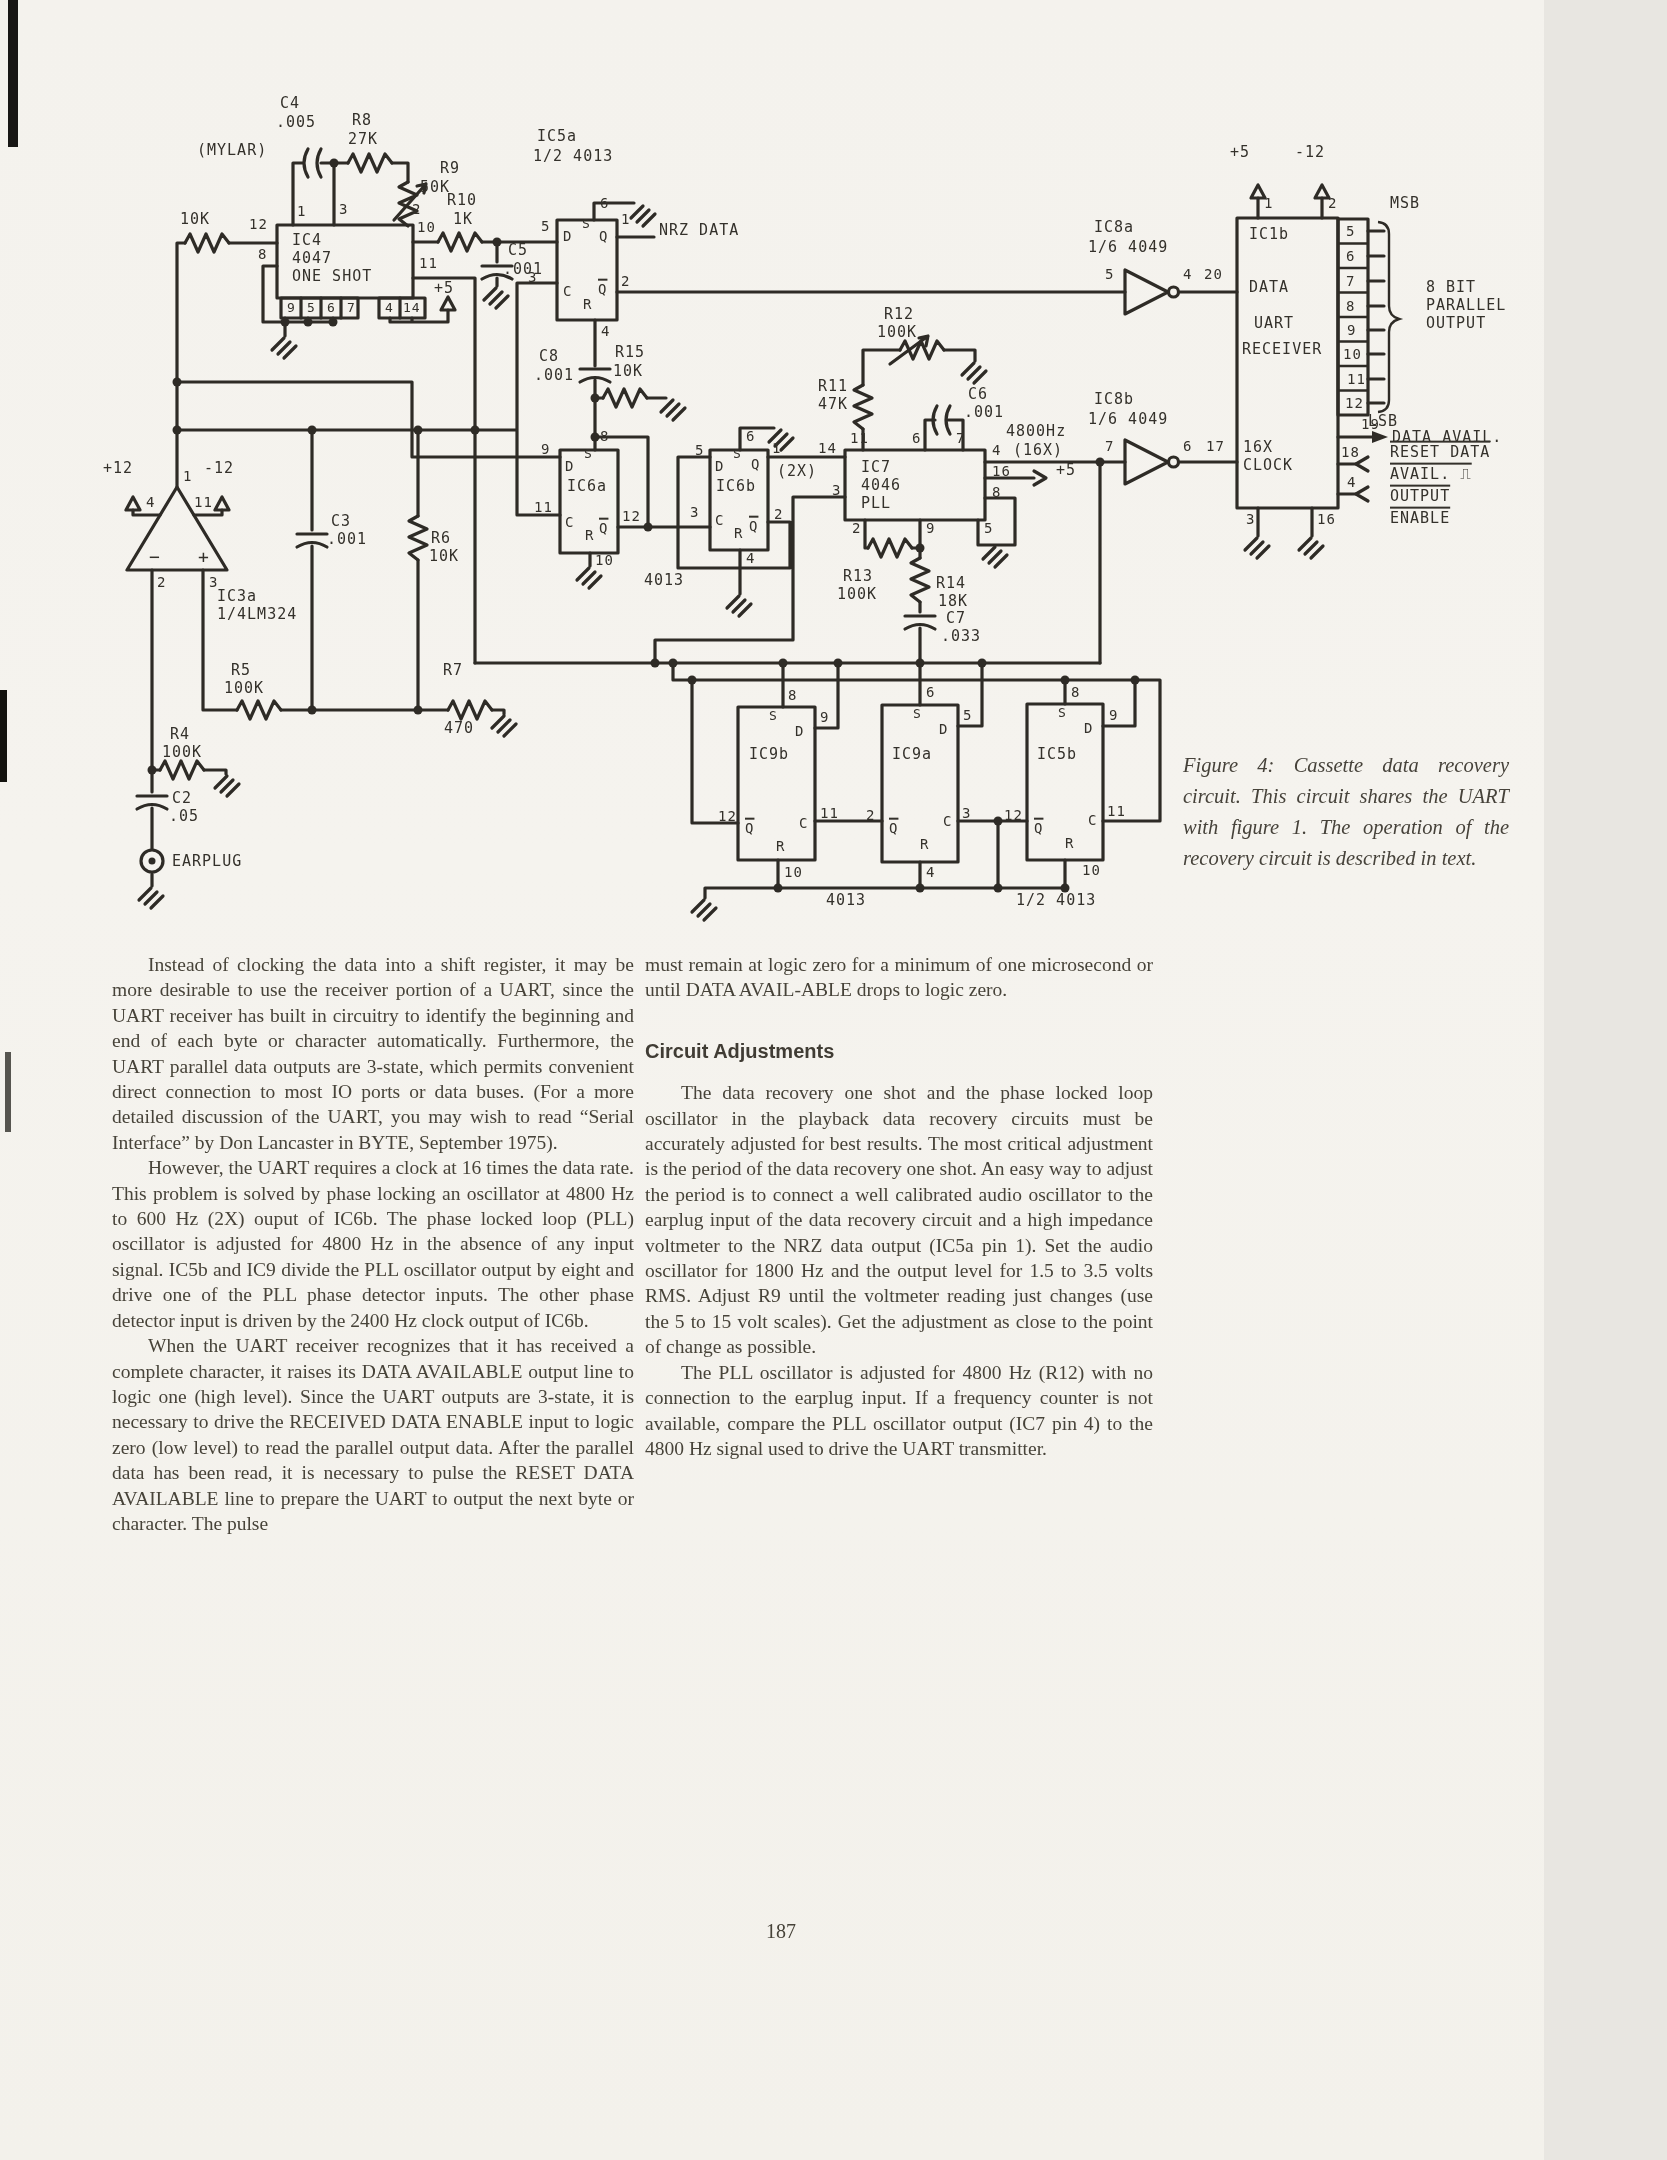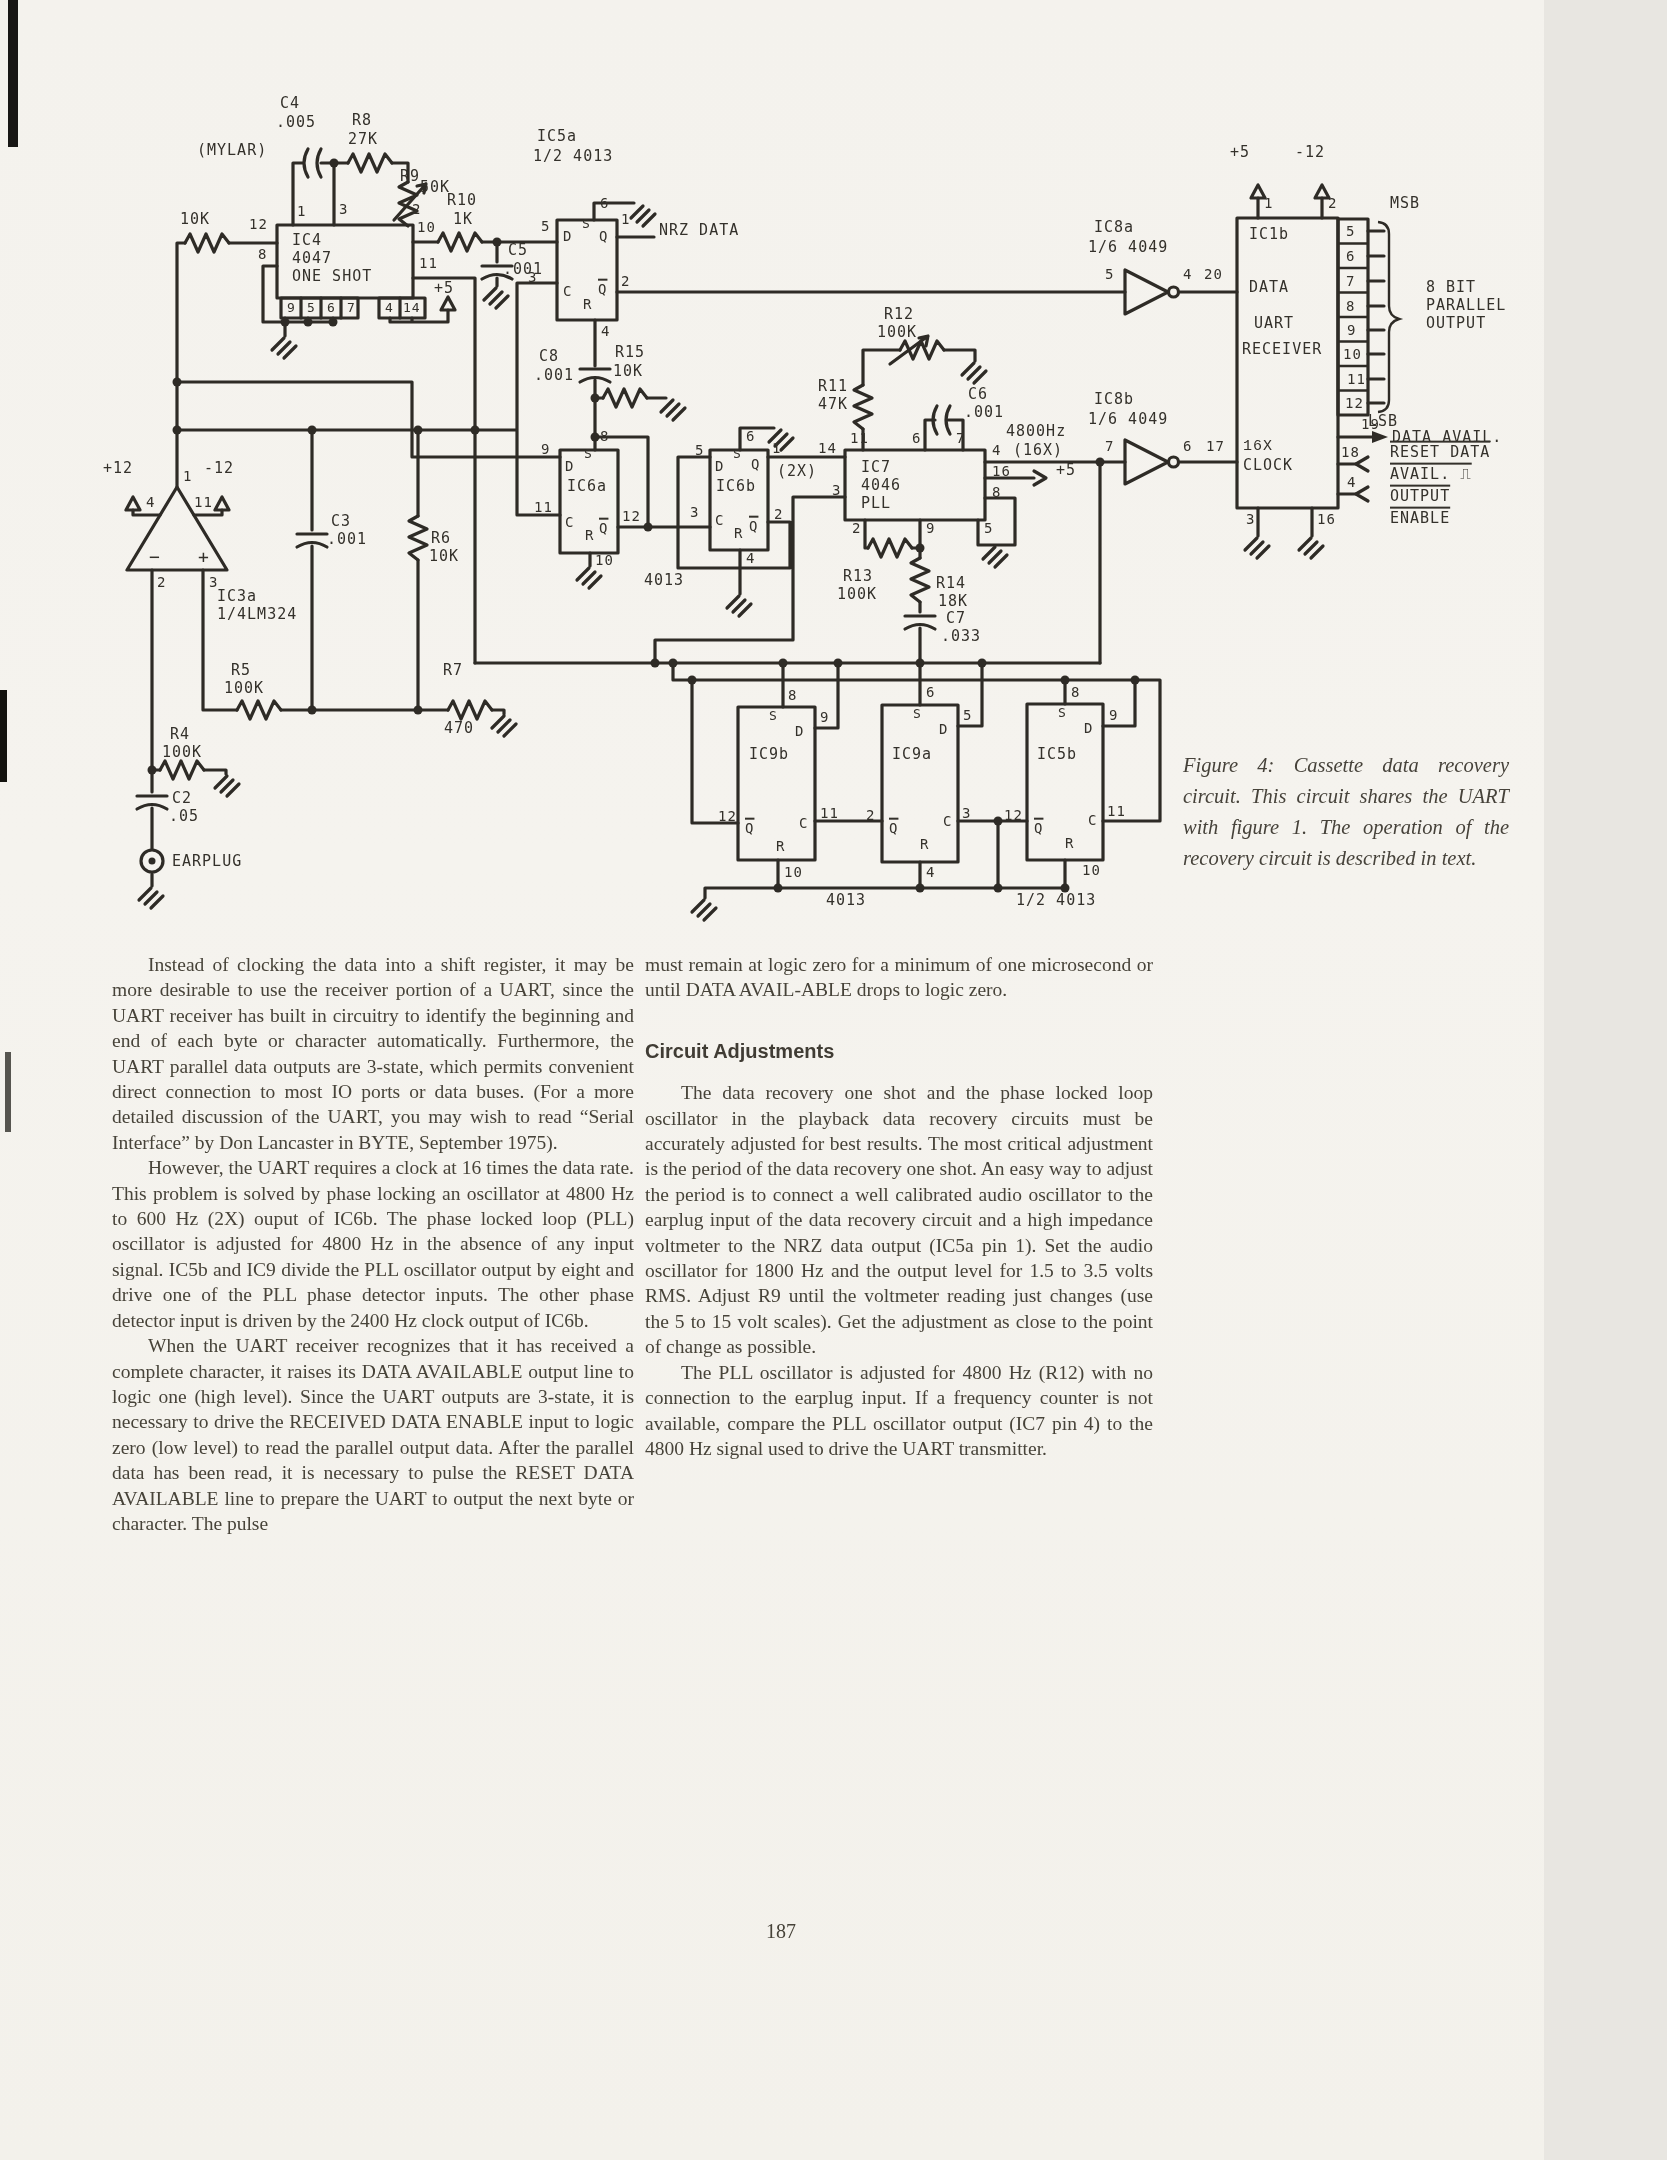--- a/index.html
+++ b/index.html
@@ -191,21 +191,21 @@
     <path class="wire" d="M1368,457 L1356,464 L1368,471 M1368,487 L1356,494 L1368,501"></path>
     <path class="thin" d="M1378,222 Q1389,223 1389,234 L1389,306 Q1389,316 1399,319 Q1389,322 1389,332 L1389,400 Q1389,411 1378,412"></path>
   </svg>
 
   <div class="labels">
       <span class="sl" style="left: 280px; top: 103px;">C4</span>
       <span class="sl" style="left: 276px; top: 122px;">.005</span>
       <span class="sl" style="left: 197px; top: 150px;">(MYLAR)</span>
       <span class="sl" style="left: 352px; top: 120px;">R8</span>
       <span class="sl" style="left: 348px; top: 139px;">27K</span>
-      <span class="sl" style="left: 400px; top: 168px; margin-top: 8px;">R9</span>
+      <span class="sl" style="left: 440px; top: 168px;">R9</span>
       <span class="sl" style="left: 420px; top: 187px;">50K</span>
       <span class="sl" style="left: 447px; top: 200px;">R10</span>
       <span class="sl" style="left: 453px; top: 219px;">1K</span>
       <span class="sl" style="left: 180px; top: 219px;">10K</span>
       <span class="sl" style="left: 249px; top: 224px; font-size: 14px;">12</span>
       <span class="sl" style="left: 258px; top: 254px; font-size: 14px;">8</span>
       <span class="sl" style="left: 292px; top: 240px;">IC4</span>
       <span class="sl" style="left: 292px; top: 258px;">4047</span>
       <span class="sl" style="left: 292px; top: 276px;">ONE SHOT</span>
       <span class="sl" style="left: 297px; top: 211px; font-size: 14px;">1</span>
@@ -331,21 +331,21 @@
       <span class="sl" style="left: 1183px; top: 446px; font-size: 14px;">6</span>
       <span class="sl" style="left: 1206px; top: 446px; font-size: 14px;">17</span>
       <span class="sl" style="left: 1230px; top: 152px;">+5</span>
       <span class="sl" style="left: 1295px; top: 152px;">-12</span>
       <span class="sl" style="left: 1264px; top: 203px; font-size: 14px;">1</span>
       <span class="sl" style="left: 1328px; top: 203px; font-size: 14px;">2</span>
       <span class="sl" style="left: 1249px; top: 234px;">IC1b</span>
       <span class="sl" style="left: 1249px; top: 287px;">DATA</span>
       <span class="sl" style="left: 1254px; top: 323px;">UART</span>
       <span class="sl" style="left: 1242px; top: 349px;">RECEIVER</span>
-      <span class="sl" style="left: 1243px; top: 447px; font-family: Liberation Mono, monospace;">16X</span>
+      <span class="sl" style="left: 1243px; top: 447px;">16X</span>
       <span class="sl" style="left: 1243px; top: 465px;">CLOCK</span>
       <span class="sl" style="left: 1246px; top: 519px; font-size: 14px;">3</span>
       <span class="sl" style="left: 1317px; top: 519px; font-size: 14px;">16</span>
       <span class="sl" style="left: 1346px; top: 231px; font-size: 14px;">5</span>
       <span class="sl" style="left: 1346px; top: 256px; font-size: 14px;">6</span>
       <span class="sl" style="left: 1346px; top: 281px; font-size: 14px;">7</span>
       <span class="sl" style="left: 1346px; top: 306px; font-size: 14px;">8</span>
       <span class="sl" style="left: 1347px; top: 330px; font-size: 14px;">9</span>
       <span class="sl" style="left: 1343px; top: 354px; font-size: 14px;">10</span>
       <span class="sl" style="left: 1347px; top: 379px; font-size: 14px;">11</span>

